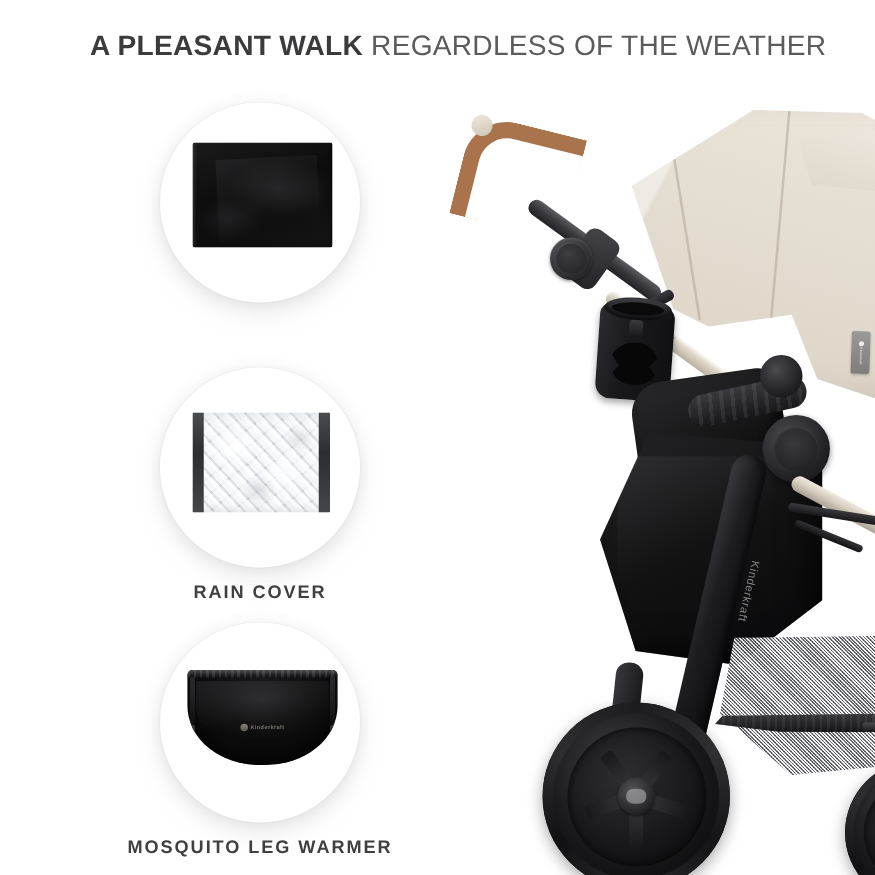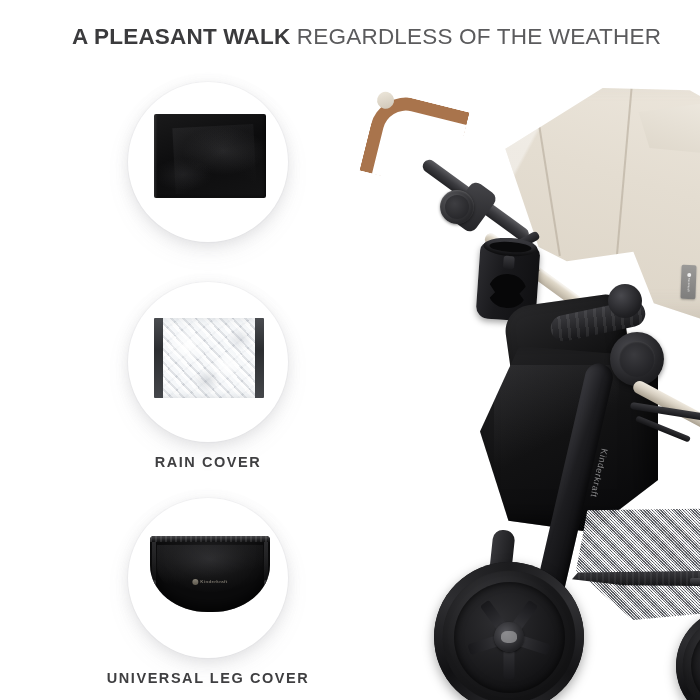--- a/index.html
+++ b/index.html
@@ -397,21 +397,21 @@
 
   <div class="title">
     <span class="bold">A PLEASANT WALK</span><span class="thin"> REGARDLESS OF THE WEATHER</span>
   </div>
 
   <div class="acc" style="left:84px;top:82px;width:160px;height:190px;">
     <div class="circle" style="width:160px;height:160px;"></div>
     <div class="net" style="left:26px;top:32px;width:112px;height:84px;"></div>
   </div>
 
-  <div class="acc" style="left:84px;top:282px;width:160px;height:190px;">
+  <div class="acc" style="left:84px;top:294px;width:160px;height:190px;">
     <div class="circle" style="width:160px;height:160px;"></div>
     <div class="rain" style="left:26px;top:36px;width:110px;height:80px;">
       <div class="crinkle"></div>
     </div>
     <div class="acc-label" style="top:172px;">RAIN COVER</div>
   </div>
 
   <div class="acc" style="left:84px;top:498px;width:160px;height:190px;">
     <div class="circle" style="width:160px;height:160px;"></div>
     <div class="warmer" style="left:22px;top:38px;width:120px;height:76px;">
@@ -419,21 +419,21 @@
       <div class="sheen"></div>
       <div class="edgeL"></div>
       <div class="edgeR"></div>
       <div class="tabL"></div>
       <div class="tabR"></div>
       <div class="kk-badge">
         <span class="kk-dot"></span>
         <span class="kk-txt">Kinderkraft</span>
       </div>
     </div>
-    <div class="acc-label" style="top:172px;">UNIVERSAL LEG COVER</div>
+    <div class="acc-label" style="top:172px;">MOSQUITO LEG WARMER</div>
   </div>
 
   <div class="stroller">
 
     <div class="canopy">
       <div class="panelA"></div>
       <div class="seam1"></div>
       <div class="seam2"></div>
       <div class="flap"></div>
       <div class="zip"></div>

